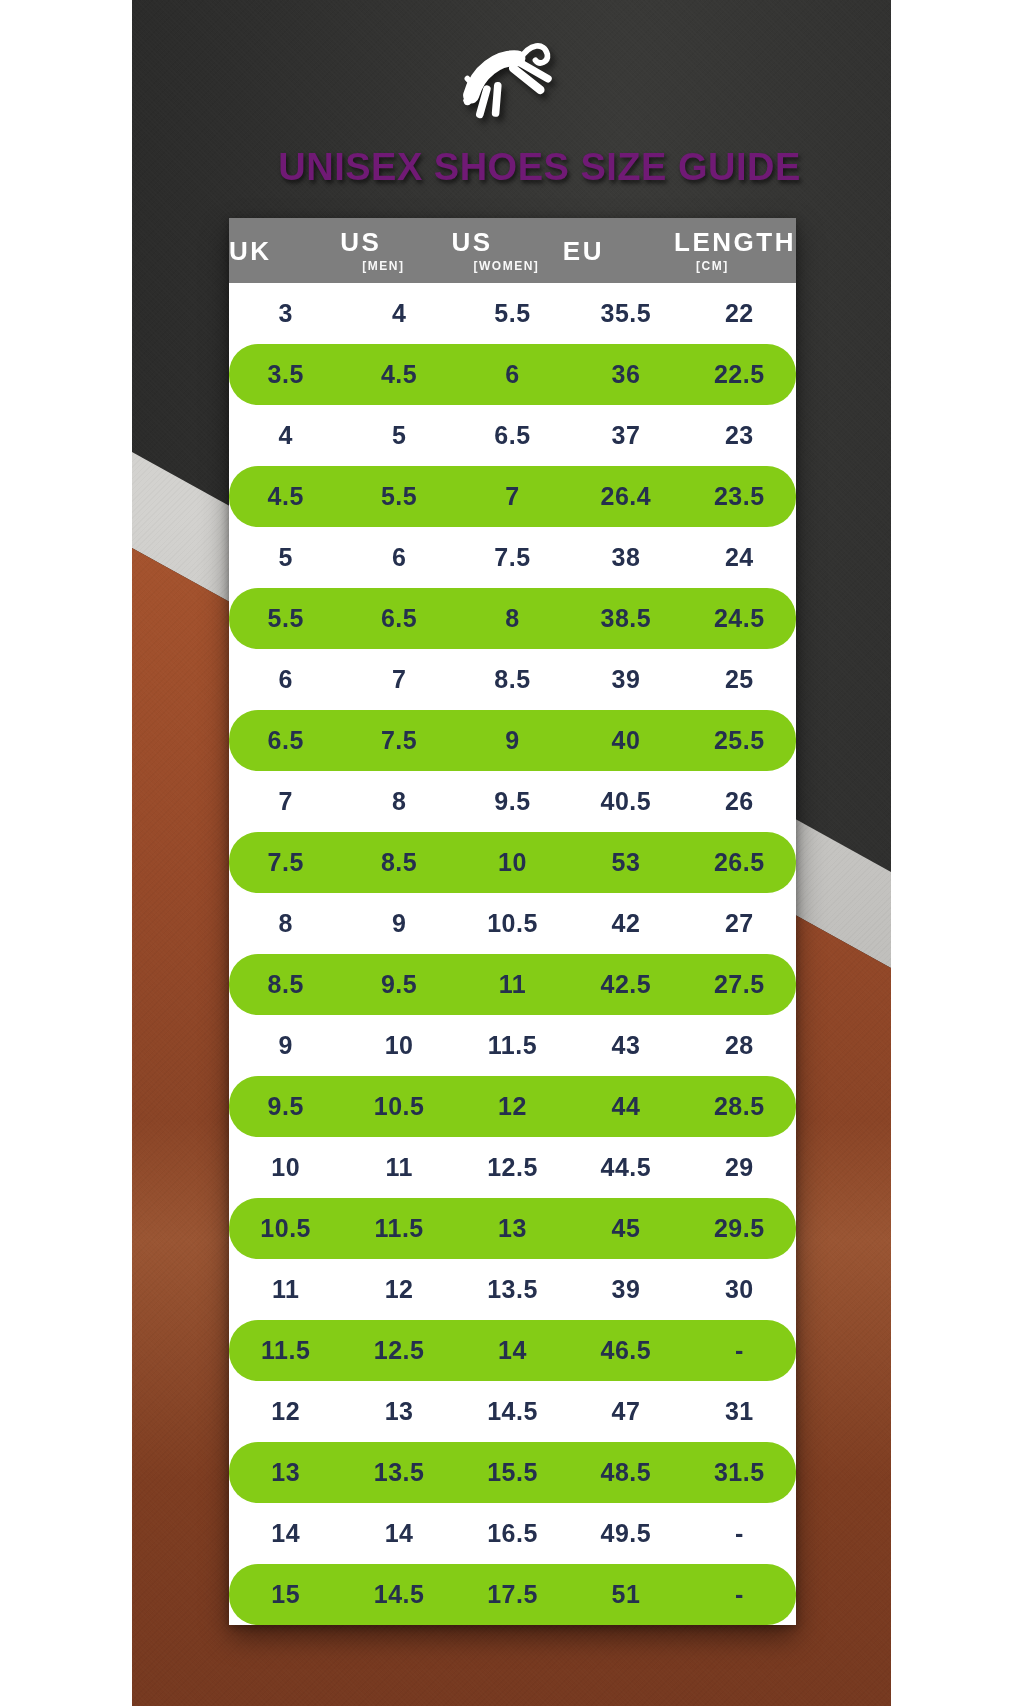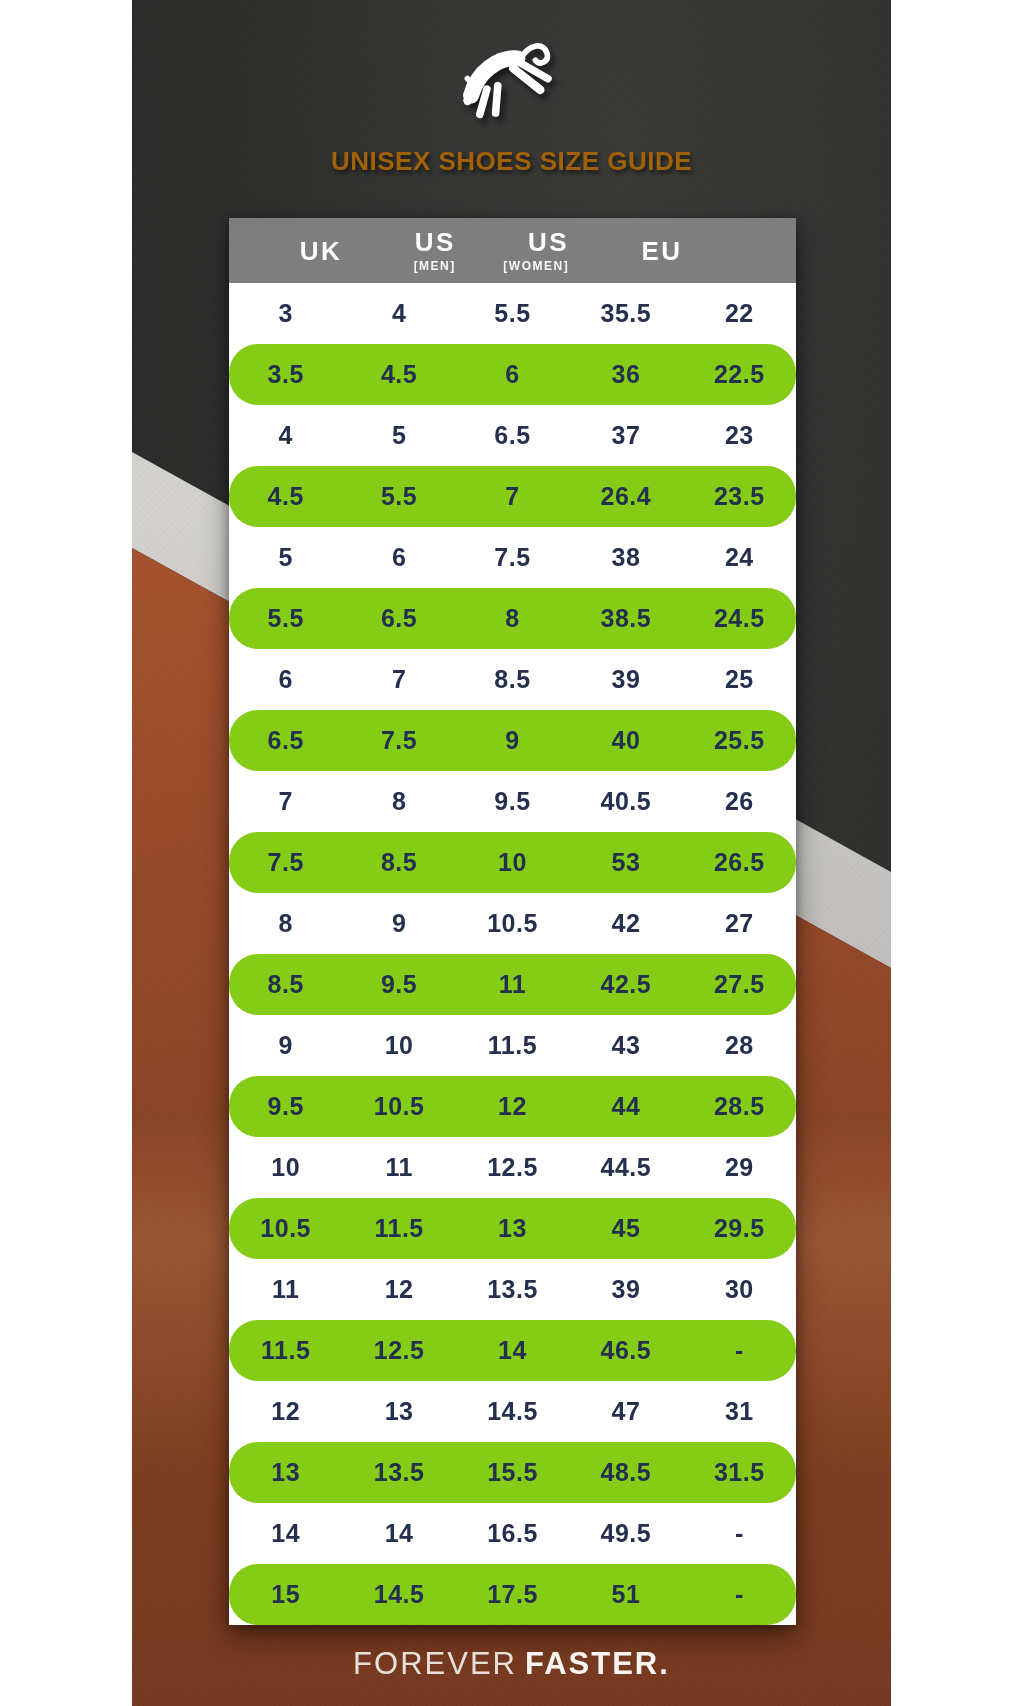--- a/index.html
+++ b/index.html
@@ -36,36 +36,37 @@
   
   .logo-wrap{
     position:absolute;top:40px;left:50%;transform:translateX(-50%);
     width:104px;height:86px;
     filter:drop-shadow(4px 5px 3px rgba(0,0,0,.55));
   }
   .logo-wrap svg{transform:rotate(-22deg);}
   
   .title{
     position:absolute;top:146px;left:0;width:100%;
-    text-align:center;color:#a16207;font-size:26px;font-weight:800;
+    text-align:center;color:#701a75;font-size:38px;font-weight:800;
     letter-spacing:.5px;text-shadow:2px 3px 4px rgba(0,0,0,.6);
     white-space:nowrap;
+    padding-left:28px;
   }
   
   .size-table{
     position:absolute;left:97px;top:218px;width:567px;
     background:#ffffff;
     box-shadow:0 12px 26px rgba(0,0,0,.45),0 2px 8px rgba(0,0,0,.3);
   }
   .thead{
     display:grid;grid-template-columns:repeat(5,1fr);height:65px;
     background:#7e7e7e;color:#ffffff;
   }
   .th{
-    display:flex;flex-direction:column;align-items:flex-end;justify-content:center;
+    display:flex;flex-direction:column;align-items:flex-start;justify-content:center;
   }
   .th .lbl{font-size:26px;font-weight:700;letter-spacing:2.5px;line-height:1;}
   .th .sub{font-size:12px;font-weight:700;letter-spacing:1.5px;margin-top:4px;opacity:.95;margin-left:22px;}
   .th .sub:empty{display:none;}
   .tbody .trow{
     display:grid;grid-template-columns:repeat(5,1fr);height:61px;background:#ffffff;
   }
   .tbody .trow.alt{background:#84cc16;border-radius:29px;}
   .tbody .tcell{
     display:flex;align-items:center;justify-content:center;
@@ -124,20 +125,24 @@
           <span class="sub">[MEN]</span>
         </div>
         <div class="th">
           <span class="lbl">US</span>
           <span class="sub">[WOMEN]</span>
         </div>
         <div class="th">
           <span class="lbl">EU</span>
 
         </div>
+        <div class="th">
+          <span class="lbl">LENGTH</span>
+          <span class="sub">[CM]</span>
+        </div>
       </div>
       <div class="tbody">
           <div class="trow">
             <div class="tcell">3</div>
             <div class="tcell">4</div>
             <div class="tcell">5.5</div>
             <div class="tcell">35.5</div>
             <div class="tcell">22</div>
           </div>
           <div class="trow alt">
@@ -283,18 +288,15 @@
           <div class="trow alt">
             <div class="tcell">15</div>
             <div class="tcell">14.5</div>
             <div class="tcell">17.5</div>
             <div class="tcell">51</div>
             <div class="tcell">-</div>
           </div>
         </div>
     </div>
 
-    <div class="footer">
-      <span class="light">FOREVER</span><span class="bold">FASTER.</span>
-    </div>
 
   </div>
 </div>
 
 </body></html>

